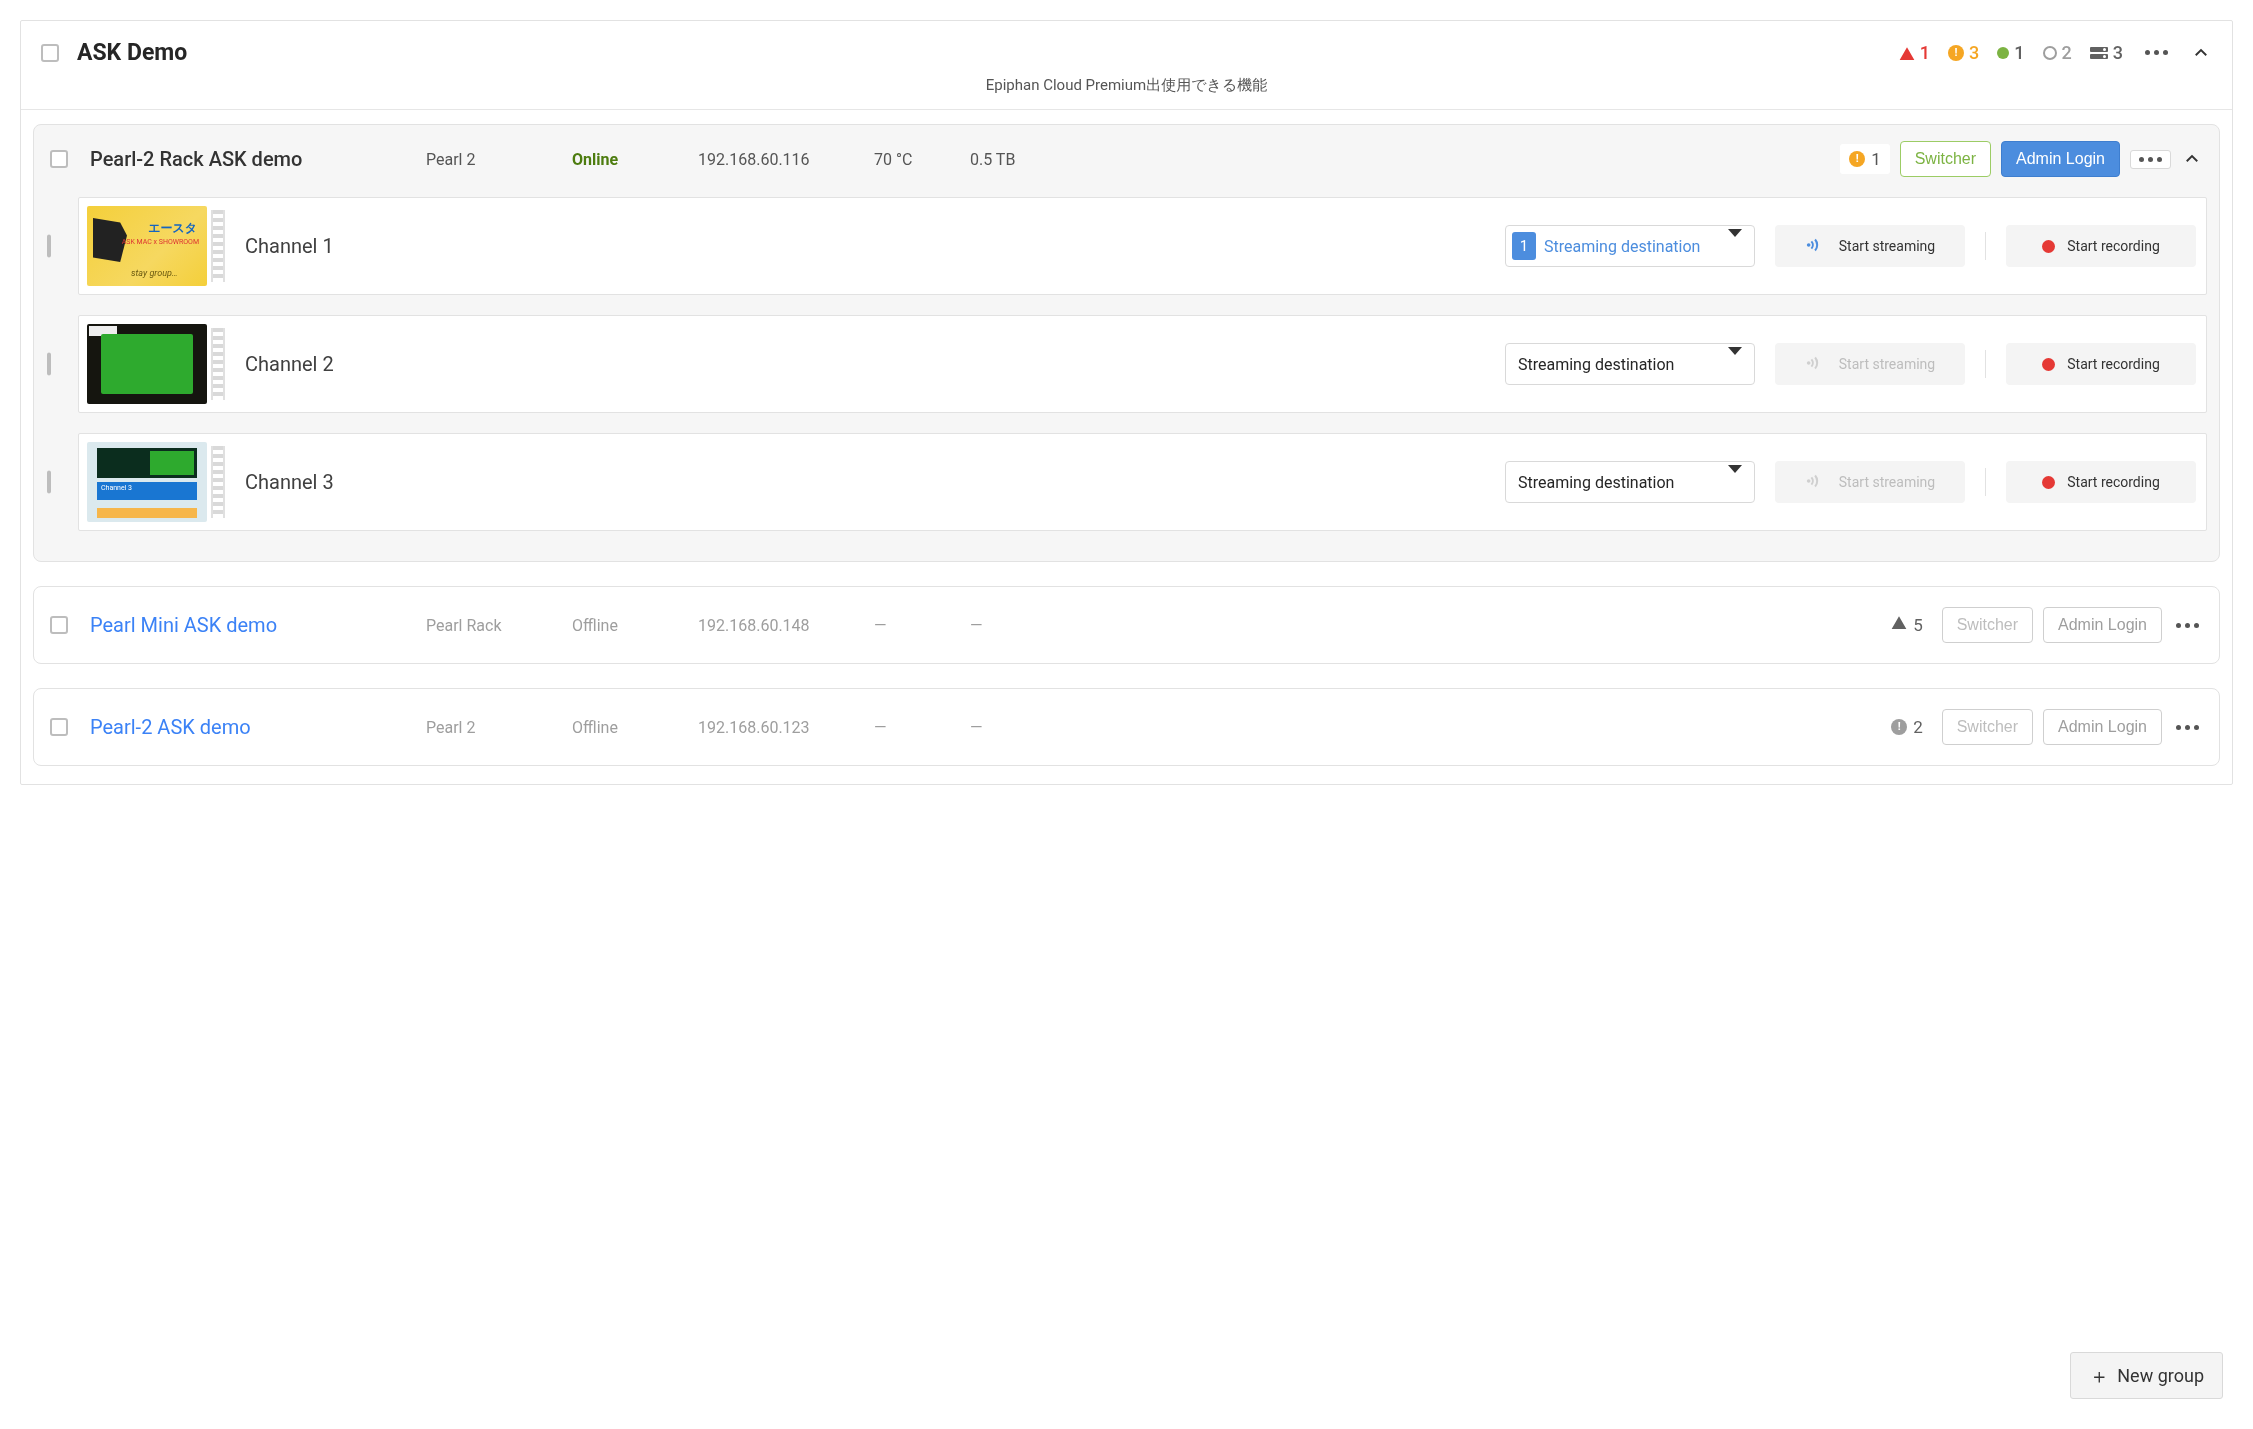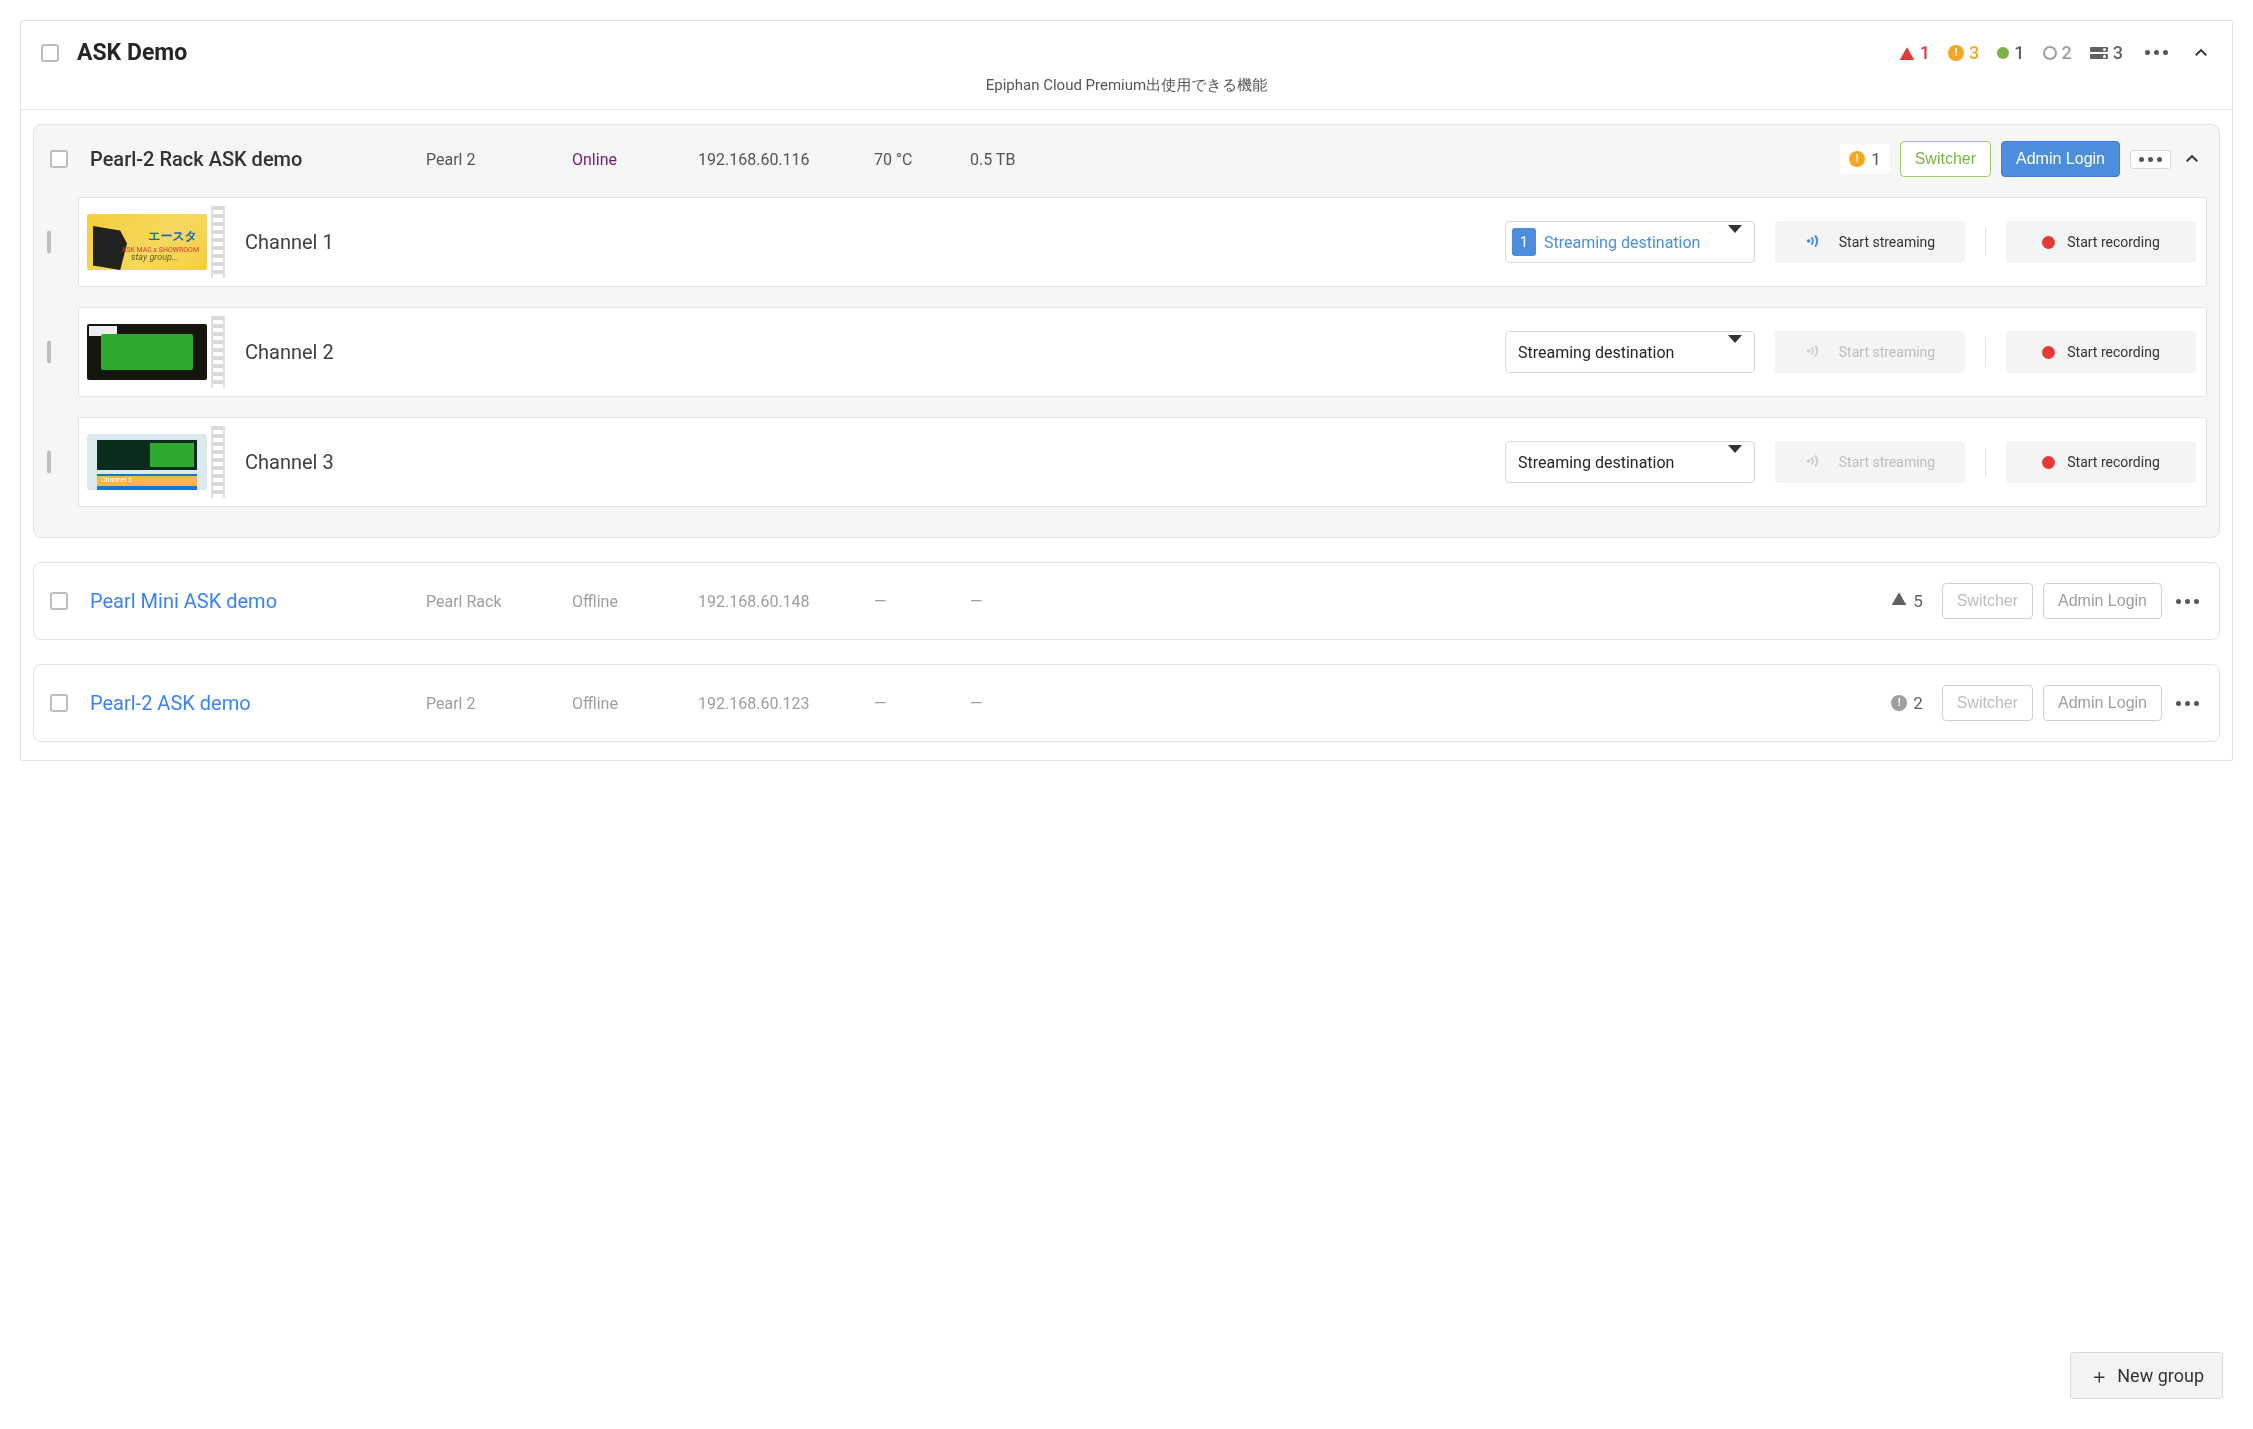--- a/index.html
+++ b/index.html
@@ -94,21 +94,21 @@
     grid-template-columns: 34px 330px 140px 120px 170px 90px 110px 1fr;
     align-items: center;
     gap: 6px;
     padding: 6px 4px 10px 4px;
   }
   .device-card.collapsed .device-header { padding: 10px 4px; grid-template-columns: 34px 330px 140px 120px 170px 90px 110px 1fr; }
   .device-card.collapsed .dev-name { color:#3b82f6; font-weight:400; }
   .device-card.collapsed .dev-meta { color:#9e9e9e; }
   .dev-name { font-size: 20px; font-weight: 500; color:#333; }
   .dev-meta { font-size: 16px; color:#555; }
-  .dev-status-online { color:#701a75; font-weight:400; }
+  .dev-status-online { color:#4d7c0f; font-weight:700; }
   .dev-status-offline { color:#9e9e9e; }
 
   .dev-actions { display:flex; align-items:center; gap:10px; justify-content:flex-end; }
   .badge-pill {
     background:#fff; border-radius:3px; padding:4px 8px; display:inline-flex; align-items:center; gap:6px;
     font-size:17px; color:#555; border:1px solid transparent;
   }
   .btn {
     border-radius:4px; padding:8px 14px; font-size:16px; cursor:pointer; background:#fff;
     border:1px solid transparent;
@@ -121,21 +121,21 @@
 
   
   .channel-row {
     display:flex; align-items:center; gap:20px;
     background:#fff; border:1px solid #e2e2e2; border-radius:2px;
     padding:8px 10px 8px 8px; margin: 10px 0 20px 32px;
     position:relative;
   }
   .channel-row .chk-outer { position:absolute; left:-32px; top:50%; transform:translateY(-50%); }
   .thumb {
-    width:120px; height:56px; border-radius:2px; flex-shrink:0; position:relative; overflow:hidden;
+    width:120px; height:80px; border-radius:2px; flex-shrink:0; position:relative; overflow:hidden;
   }
   .thumb1 { background: linear-gradient(135deg,#f4cf3a 0%, #f6d860 60%, #f4cf3a 100%); }
   .thumb1::before { content:""; position:absolute; left:6px; top:12px; width:34px; height:44px; background:#222; clip-path: polygon(0 0, 80% 10%, 100% 40%, 80% 100%, 0 90%); }
   .thumb1 .t1a { position:absolute; right:10px; top:14px; color:#1565c0; font-weight:700; font-size:12px; }
   .thumb1 .t1b { position:absolute; right:8px; top:32px; color:#d33; font-size:7px; }
   .thumb1 .t1c { position:absolute; left:44px; bottom:8px; color:#6b5a10; font-size:9px; font-style:italic; }
 
   .thumb2 { background:#15150f; }
   .thumb2::after { content:""; position:absolute; left:14px; right:14px; top:10px; bottom:10px; background:#2eaa2e; border-radius:2px; }
   .thumb2::before { content:""; position:absolute; left:2px; top:2px; width:28px; height:10px; background:#eee; }

